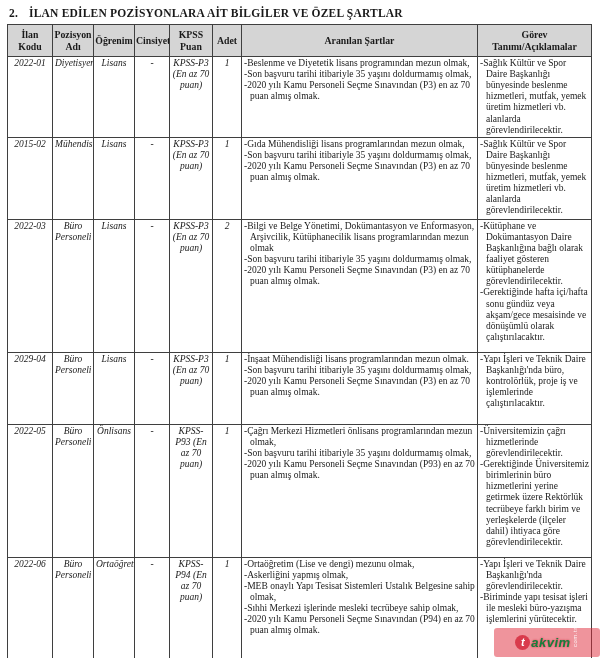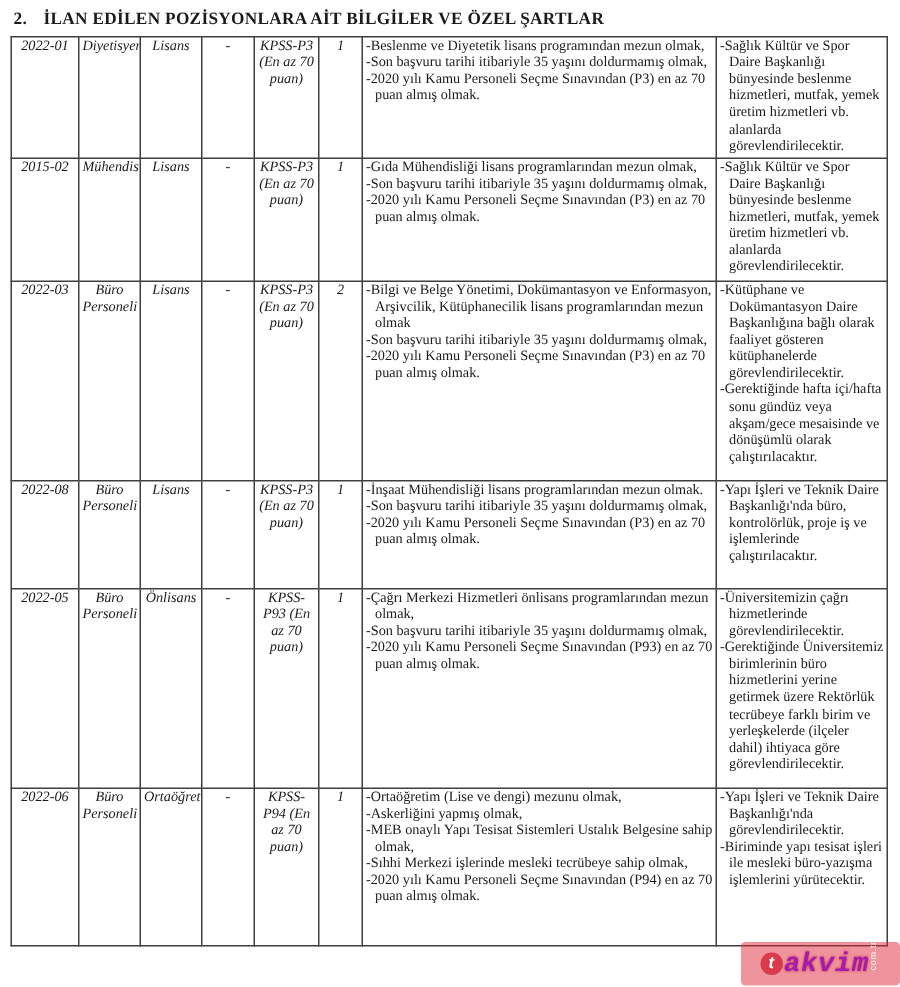--- a/index.html
+++ b/index.html
@@ -12,22 +12,22 @@
   table.jobs td,table.jobs th{border:1px solid #3f3f3f;vertical-align:top;padding:1px 2px;overflow:hidden;}
   table.jobs th{background:#d5d5d5;font-weight:bold;font-size:9.8px;text-align:center;vertical-align:middle;padding:2px 1px;}
   td.c{text-align:center;font-style:italic;}
   td.txt{padding:1px 3px 1px 4px;}
   .hang{padding-left:6px;text-indent:-6px;margin:0;}
   .watermark{position:absolute;right:0;bottom:1px;width:106px;height:29px;border-radius:3px;
     background:rgba(223,42,58,0.50);display:flex;align-items:center;justify-content:center;
     pointer-events:none;font-family:"Liberation Sans","DejaVu Sans",sans-serif;}
   .watermark .tmark{width:15px;height:15px;border-radius:50%;background:rgba(210,30,50,0.75);
     color:#fff;font-weight:bold;font-size:11px;line-height:15px;text-align:center;margin-right:1px;font-style:italic;}
-  .watermark .wtext{color:#a21caf;font-weight:bold;font-style:italic;font-size:18px;letter-spacing:.5px;
-    text-shadow:0 0 2px rgba(200,20,40,.8);font-family:Liberation Mono, monospace;}
+  .watermark .wtext{color:#15803d;font-weight:bold;font-style:italic;font-size:13px;letter-spacing:.5px;
+    text-shadow:0 0 2px rgba(200,20,40,.8);}
   .watermark .wsuffix{color:#fff;font-size:6px;transform:rotate(-90deg);width:8px;letter-spacing:.5px;opacity:.9;}
 </style>
 </head>
 <body>
 
 <div class="page">
 
   <div class="doc-title">
     <span class="num">2.</span><span>İLAN EDİLEN POZİSYONLARA AİT BİLGİLER VE ÖZEL ŞARTLAR</span>
   </div>
@@ -37,20 +37,30 @@
       <col style="width:45px">
         <col style="width:41px">
         <col style="width:41px">
         <col style="width:35px">
       <col style="width:43px">
         <col style="width:29px">
         <col style="width:236px">
         <col style="width:114px">
     </colgroup>
     <tbody>
+        <tr style="height:32px">
+      <th>İlan Kodu</th>
+      <th>Pozisyon Adı</th>
+      <th>Öğrenim</th>
+      <th>Cinsiyet</th>
+      <th>KPSS Puan</th>
+      <th>Adet</th>
+      <th>Aranılan Şartlar</th>
+      <th>Görev Tanımı/Açıklamalar</th>
+    </tr>
 
     <tr style="height:77px">
       <td class="c">2022-01</td>
       <td class="c">Diyetisyen</td>
       <td class="c">Lisans</td>
       <td class="c">-</td>
       <td class="c">KPSS-P3 (En az 70 puan)</td>
       <td class="c">1</td>
       <td class="txt">
             <div class="hang">-Beslenme ve Diyetetik lisans programından mezun olmak,</div>
@@ -91,21 +101,21 @@
             <div class="hang">-Son başvuru tarihi itibariyle 35 yaşını doldurmamış olmak,</div>
             <div class="hang">-2020 yılı Kamu Personeli Seçme Sınavından (P3) en az 70 puan almış olmak.</div>
           </td>
       <td class="txt">
             <div class="hang">-Kütüphane ve Dokümantasyon Daire Başkanlığına bağlı olarak faaliyet gösteren kütüphanelerde görevlendirilecektir.</div>
             <div class="hang">-Gerektiğinde hafta içi/hafta sonu gündüz veya akşam/gece mesaisinde ve dönüşümlü olarak çalıştırılacaktır.</div>
           </td>
     </tr>
 
     <tr style="height:72px">
-      <td class="c">2022-08</td>
+      <td class="c">2029-04</td>
       <td class="c">Büro Personeli</td>
       <td class="c">Lisans</td>
       <td class="c">-</td>
       <td class="c">KPSS-P3 (En az 70 puan)</td>
       <td class="c">1</td>
       <td class="txt">
             <div class="hang">-İnşaat Mühendisliği lisans programlarından mezun olmak.</div>
             <div class="hang">-Son başvuru tarihi itibariyle 35 yaşını doldurmamış olmak,</div>
             <div class="hang">-2020 yılı Kamu Personeli Seçme Sınavından (P3) en az 70 puan almış olmak.</div>
           </td>

